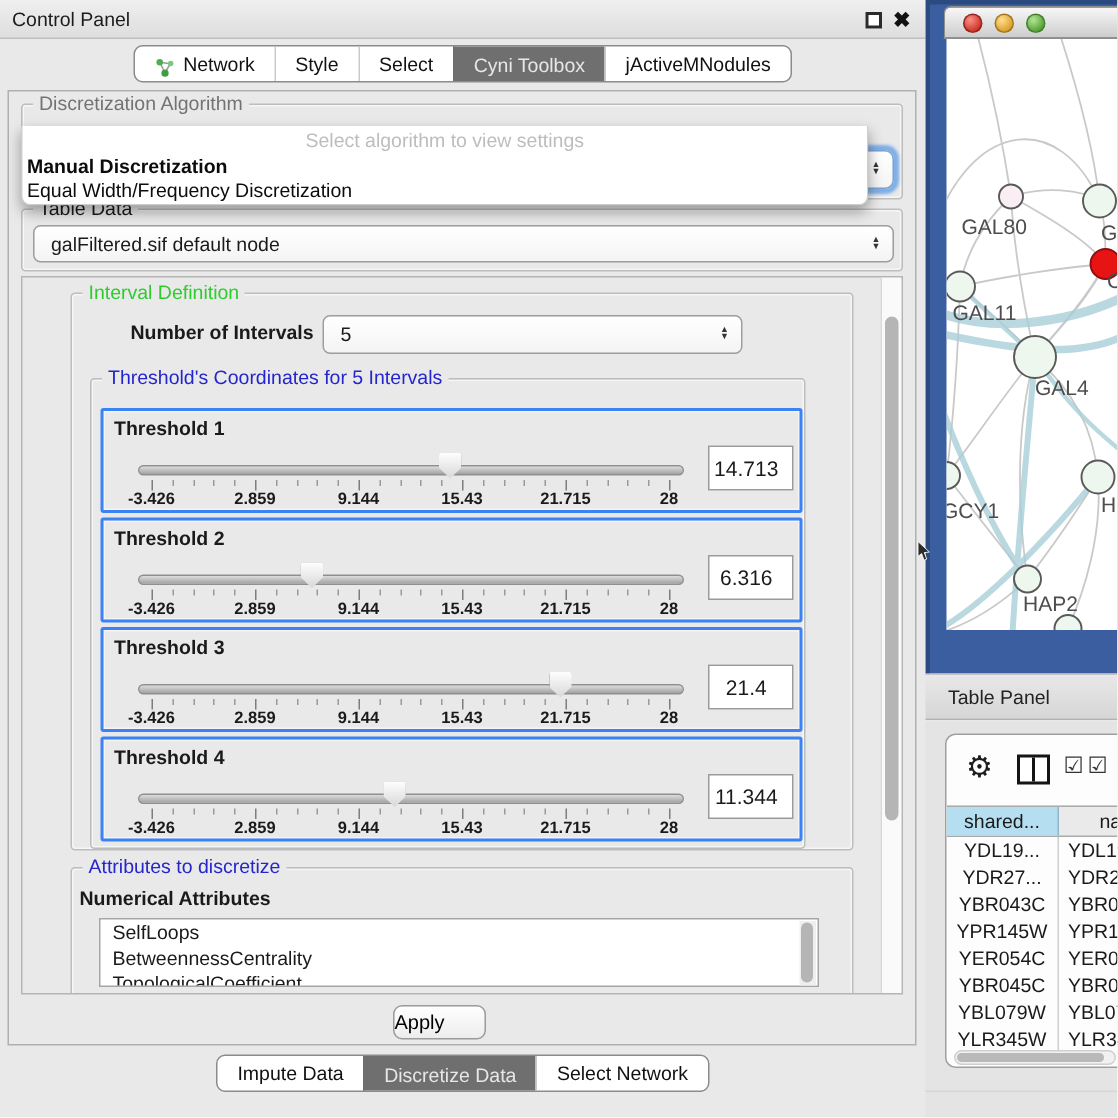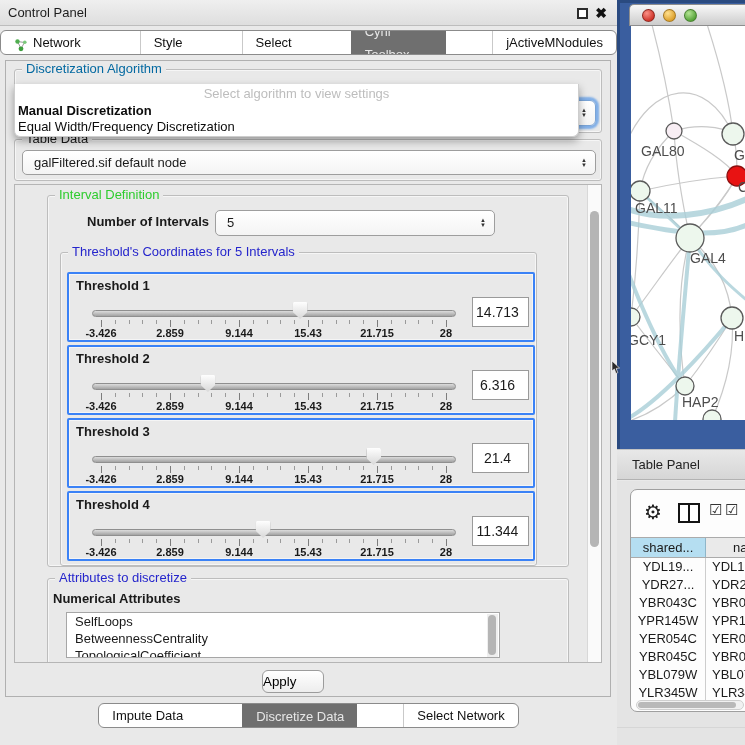--- a/index.html
+++ b/index.html
@@ -9,32 +9,32 @@
     background:#e9e9e9; font-family:"Liberation Sans", sans-serif; font-size:13px; color:#1a1a1a;
   }
   
   .control-panel { position:absolute; left:0; top:0; width:617px; height:745px; background:#e9e9e9; }
   .cp-titlebar { position:absolute; left:0; top:0; width:617px; height:26px;
     background:linear-gradient(#efefef,#dedede); border-bottom:1px solid #bdbdbd; }
   .cp-title { position:absolute; left:8px; top:0; line-height:26px; color:#1c1c1c; }
   .float-icon { position:absolute; right:29px; top:8px; width:11px; height:11px; border:2px solid #2b2b2b; background:#fff; }
   .close-icon { position:absolute; right:10px; top:4px; font-size:14px; font-weight:bold; color:#111; line-height:18px; }
   .tab-row { position:absolute; left:0; top:30px; width:617px; display:flex; justify-content:center; }
-  .seg { display:flex; background:#fff; border:1px solid #8b8b8b; border-radius:6px; overflow:hidden; height:25px;gap:46px; }
+  .seg { display:flex; background:#fff; border:1px solid #8b8b8b; border-radius:6px; overflow:hidden; height:25px; }
   .seg-item { padding:0 13px; line-height:23px; font-size:13px; color:#111; display:flex; align-items:center; gap:5px; }
   .seg-item + .seg-item { border-left:1px solid #c9c9c9; }
   .seg-item.selected { background:#6f6f6f; color:#e7e7e7; border-left-color:#6f6f6f; margin:-1px 0; padding-top:1px; }
   .net-ico { width:14px; height:14px; display:inline-block; }
   .cp-body { position:absolute; left:5px; top:60px; width:606px; height:637px;
     border:1px solid #b0b0b0; background:#e9e9e9; }
   
   .group { position:absolute; border:1px solid #bdbdbd; border-radius:3px;
     box-shadow:inset 0 0 0 1px rgba(255,255,255,.6); }
   .group-title { position:absolute; top:-8px; left:7px; background:#e9e9e9; padding:0 4px; font-size:13px; line-height:14px; white-space:nowrap; }
-  .gray-title { color:#0369a1; }
+  .gray-title { color:#737373; }
   .green-title { color:#2ecc2e; }
   .blue-title { color:#2525cc; }
   .combo { position:absolute; background:linear-gradient(#ffffff,#f4f4f4); border:1px solid #9e9e9e; border-radius:5px; }
   .combo .val { position:absolute; left:11px; top:0; line-height:23px; white-space:nowrap; }
   .combo .stepper { position:absolute; right:8px; top:50%; transform:translateY(-50%);
     display:flex; flex-direction:column; align-items:center; font-size:6px; color:#333; line-height:5px; }
   .algo-group { left:8px; top:8px; width:588px; height:64px; }
   .algo-combo { left:15px; top:30px; width:566px; height:26px;
     border:1px solid #7aa4d6; border-radius:6px; box-shadow:0 0 2px 3px rgba(110,165,230,.85); }
   
@@ -69,21 +69,21 @@
     filter:drop-shadow(0 0 1px #777); }
   .ticks { position:absolute; left:0; top:46px; width:100%; height:8px; }
   .tick { position:absolute; top:0; width:1px; height:4px; background:#9a9a9a; }
   .tick.major { height:7px; background:#7d7d7d; }
   .tick-labels { position:absolute; left:0; top:53px; width:100%; height:14px; }
   .tick-label { position:absolute; transform:translateX(-50%); font-size:11px; font-weight:bold; white-space:nowrap; }
   .t-value { position:absolute; right:4px; top:23px; width:57px; height:30px; background:#fff;
     border:1px solid #9a9a9a; text-align:center; padding-right:6px; font-size:14px; line-height:28px; }
   .attrs-group { left:32px; top:393px; width:522px; height:96px; }
   .na-label { position:absolute; left:5px; top:12px; font-weight:bold; }
-  .listbox { position:absolute; left:18px; top:33px; width:434px; height:46px; background:#fff;
+  .listbox { position:absolute; left:18px; top:33px; width:480px; height:46px; background:#fff;
     border:1px solid #a6a6a6; overflow:hidden; }
   .listbox .item { padding-left:8px; line-height:17px; white-space:nowrap; }
   .lb-scroll { position:absolute; right:1px; top:1px; width:11px; height:44px; background:#efefef; }
   .lb-thumb { position:absolute; left:1px; top:1px; width:8px; height:40px; background:#b5b5b5; border-radius:4px; }
   .apply-btn { position:absolute; left:256px; top:609px; width:62px; height:23px;
     background:linear-gradient(#ffffff,#ededed); border:1px solid #9c9c9c; border-radius:6px;
     text-align:left; line-height:21px; }
   .bottom-tab-row { position:absolute; left:0; top:703px; width:617px; display:flex; justify-content:center; }
   
   .network-window { position:absolute; left:617px; top:0; width:128px; height:449px;

